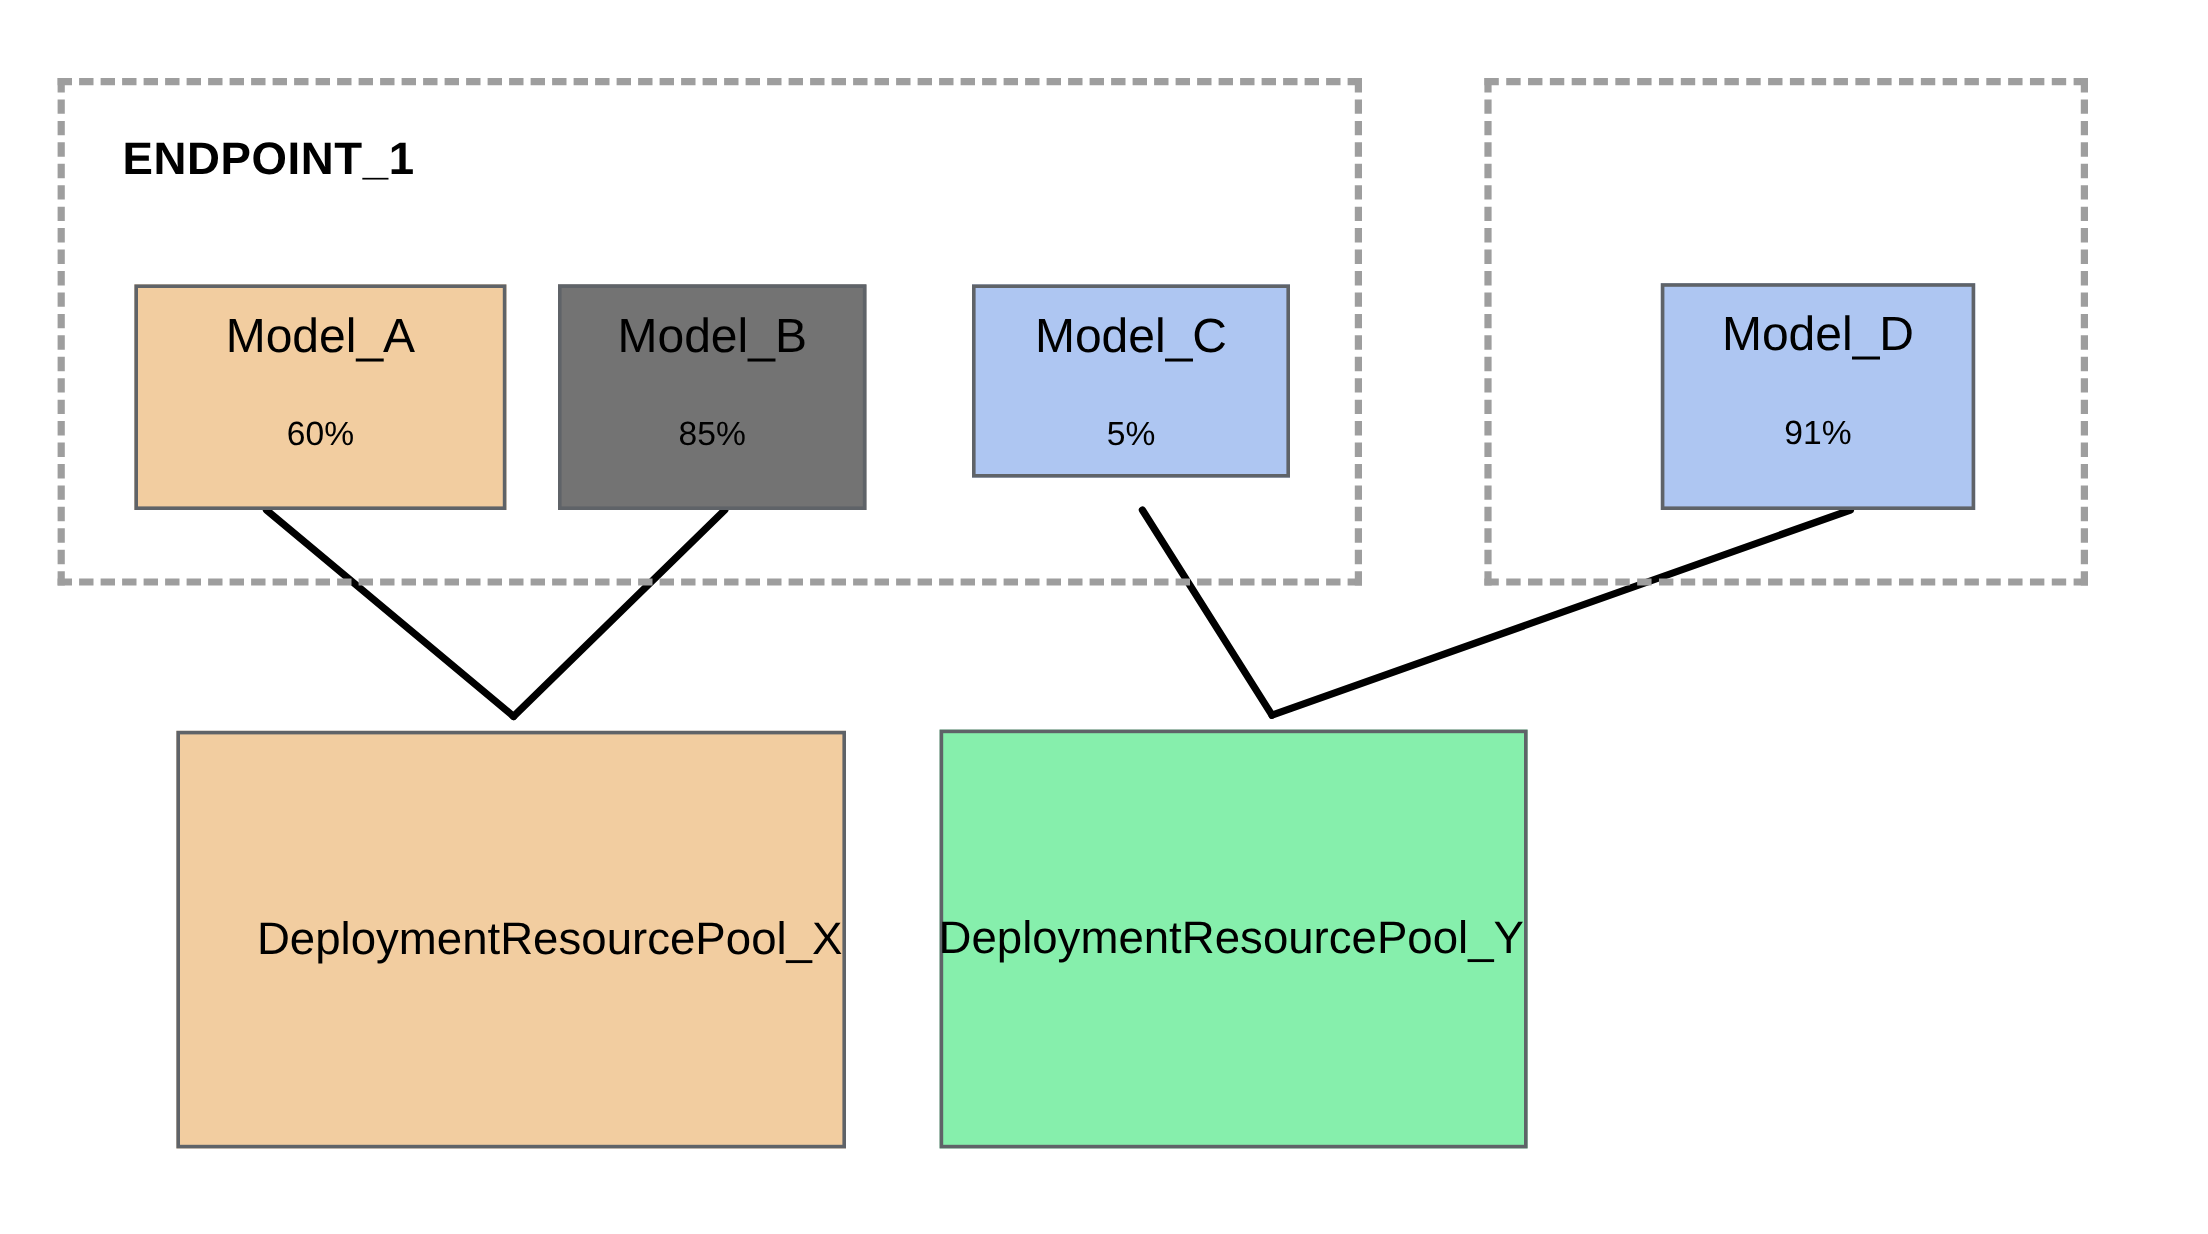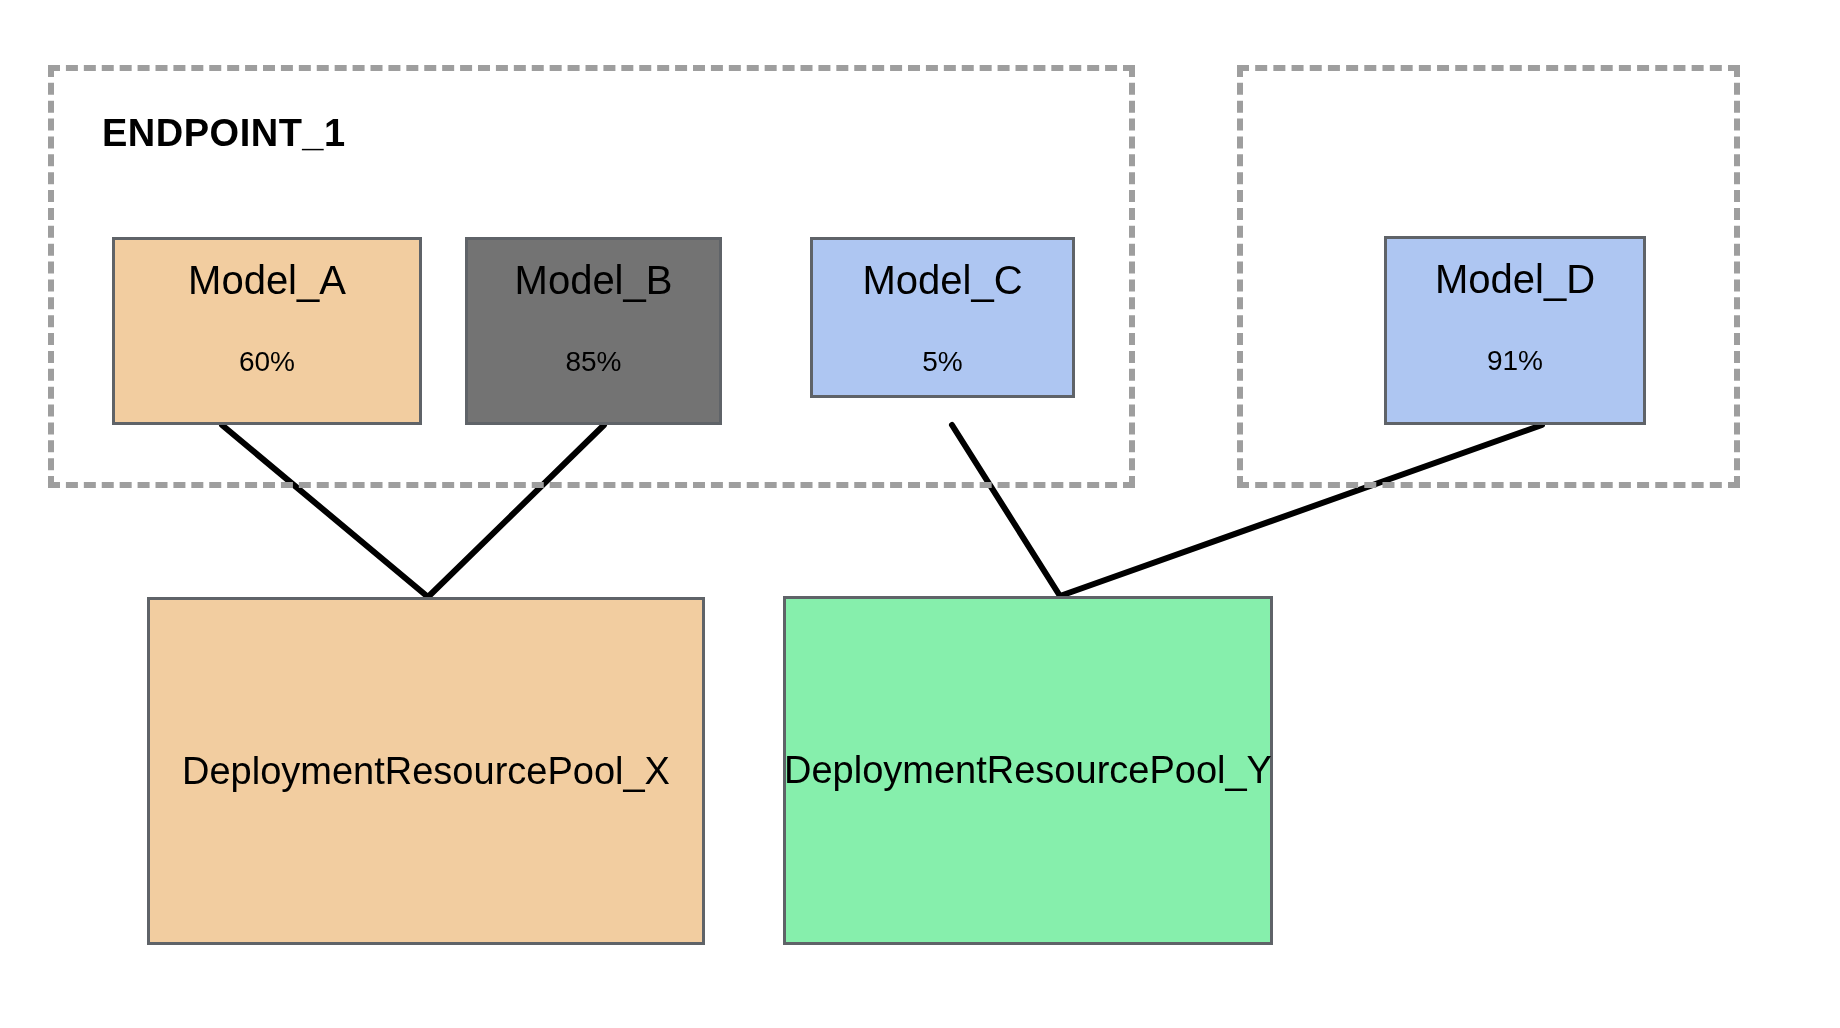--- a/index.html
+++ b/index.html
@@ -60,21 +60,22 @@
     color: #000000;
     margin-top: 44px;
     white-space: nowrap;
   }
   .pool-box {
     position: absolute;
     box-sizing: border-box;
     border: 3px solid #701a75;
     display: flex;
     align-items: center;
-    justify-content: center;
+    justify-content: flex-end;
+    margin-top: 12px;
   }
   .pool-label {
     font-size: 38px;
     color: #000000;
     white-space: nowrap;
     text-align: center;
   }
 </style>
 </head>
 <body>

